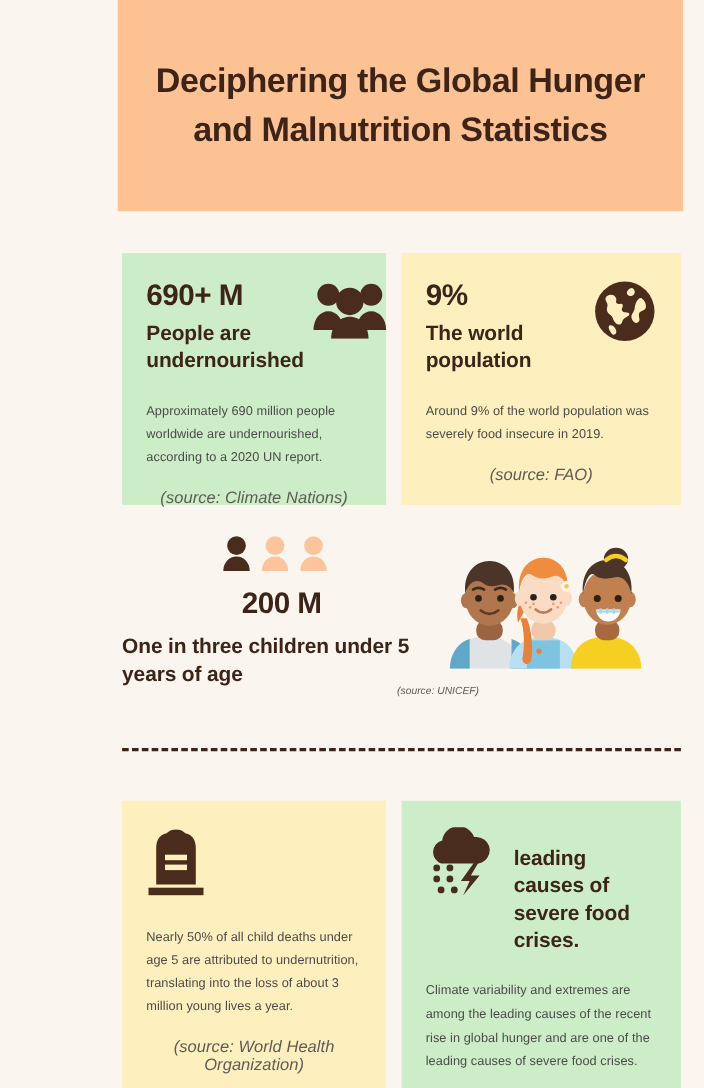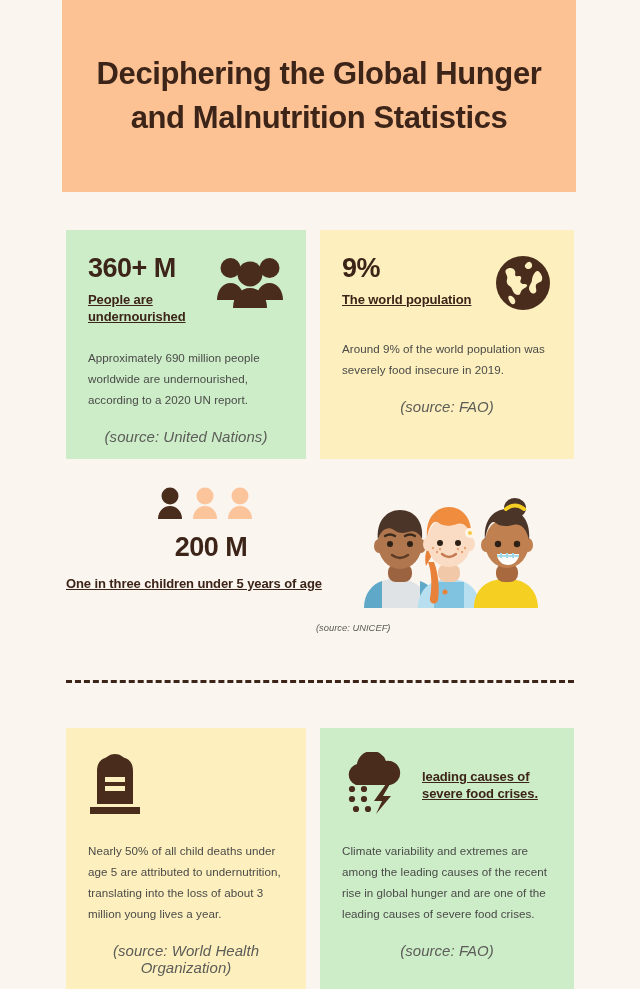--- a/index.html
+++ b/index.html
@@ -3,21 +3,21 @@
 <meta charset="utf-8">
 <title>Infographic</title>
 <style>
   * { margin:0; padding:0; box-sizing:border-box; }
   html, body {
     width:640px; height:989px;
     background:#faf5ef;
     font-family:"Liberation Sans", sans-serif;
     overflow:hidden;
   }
-  .page { position:relative; width:512px; height:989px; background:#faf5ef; }
+  .page { position:relative; width:512px; height:989px; background:#faf5ef;margin-left:45px; }
 
   
   .header {
     position:absolute; left:62px; top:0; width:514px; height:192px;
     background:#fcc294;
     display:flex; align-items:center; justify-content:center;
   }
   .header h1 {
     font-size:31px; line-height:1.42; font-weight:bold;
     color:#3d2418; text-align:center; letter-spacing:-0.4px;
@@ -29,22 +29,22 @@
   .card.green  { background:#cdedc8; }
   .card.yellow { background:#fdf0be; }
 
   .stat-row { display:flex; align-items:flex-start; justify-content:space-between; gap:8px; }
   .stat-text { flex:0 1 auto; }
   .big-num {
     font-size:27px; font-weight:bold; color:#3d2418;
     letter-spacing:-0.5px; line-height:1.1; margin-bottom:7px;
   }
   .sub-label {
-    font-size:13px; font-weight:bold; color:#3d2418;
-    line-height:1.32; letter-spacing:-0.1px;text-decoration:underline;
+    font-size:19px; font-weight:bold; color:#3d2418;
+    line-height:1.32; letter-spacing:-0.1px;
   }
   .body-text {
     font-size:11.6px; color:#4a4a48; line-height:1.82;
     margin-top:22px; letter-spacing:0.05px;
   }
   .src {
     font-size:15px; color:#5c5c58; font-style:italic;
     margin-top:18px; letter-spacing:0.05px;text-align:center;
   }
 
@@ -82,38 +82,38 @@
 
 <div class="page">
 
   <div class="header">
     <h1>Deciphering the Global Hunger and Malnutrition Statistics</h1>
   </div>
 
   <div class="card green" id="card-undernourished">
     <div class="stat-row">
       <div class="stat-text">
-        <div class="big-num">360+ M</div>
+        <div class="big-num">690+ M</div>
         <div class="sub-label">People are undernourished</div>
       </div>
       <span class="icon-wrap">
         <svg width="68" height="54" viewBox="0 0 68 54">
           <g fill="#4a2c1c">
             <circle cx="14.5" cy="14" r="10"></circle>
             <path d="M1 46c0-10 6-17 13.5-17S28 36 28 46z"></path>
             <circle cx="53.5" cy="14" r="10"></circle>
             <path d="M40 46c0-10 6-17 13.5-17S67 36 67 46z"></path>
             <circle cx="34" cy="20" r="12.5"></circle>
             <path d="M17 54c0-12 7.5-20 17-20s17 8 17 20z"></path>
           </g>
         </svg>
       </span>
     </div>
     <div class="body-text">Approximately 690 million people worldwide are undernourished, according to a 2020 UN report.</div>
-    <div class="src">(source: United Nations)</div>
+    <div class="src">(source: Climate Nations)</div>
   </div>
 
   <div class="card yellow" id="card-worldpop">
     <div class="stat-row">
       <div class="stat-text">
         <div class="big-num">9%</div>
         <div class="sub-label">The world population</div>
       </div>
       <span class="icon-wrap">
         <svg width="58" height="58" viewBox="0 0 58 58">

